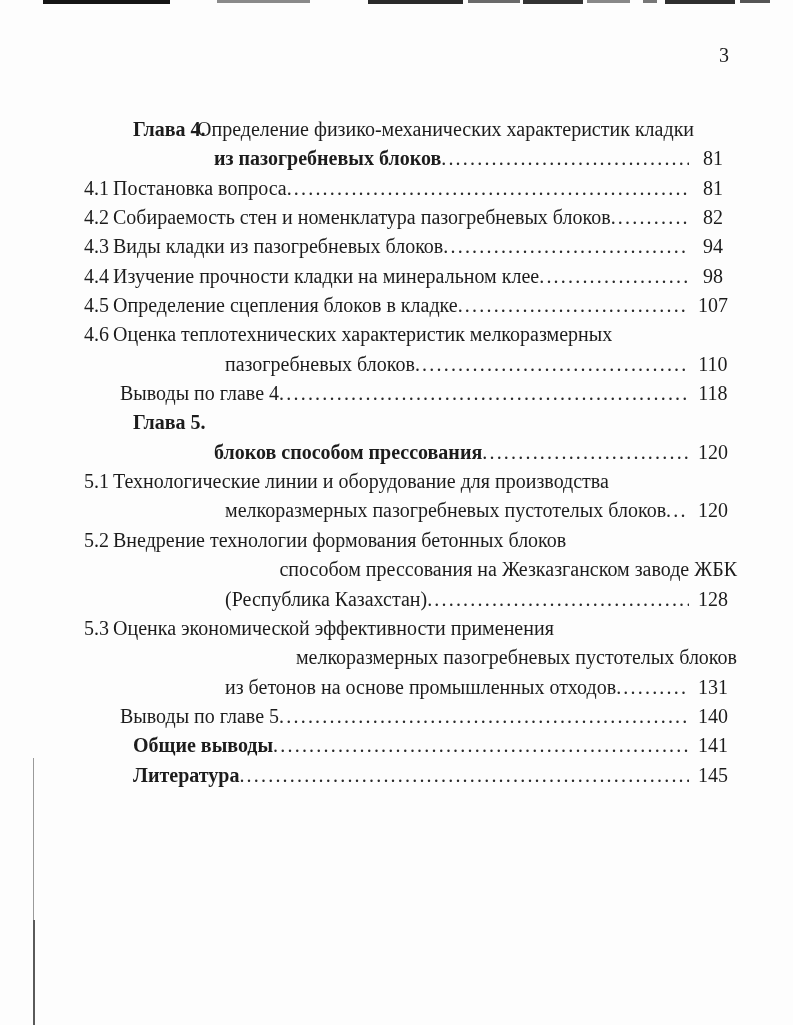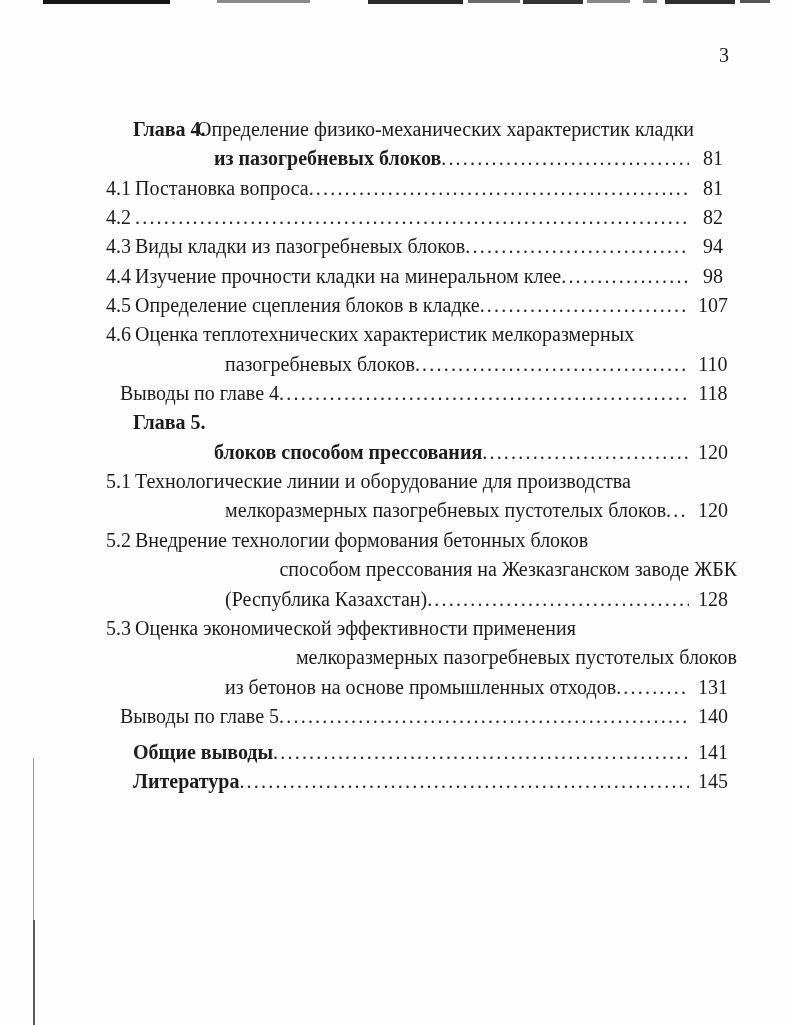--- a/index.html
+++ b/index.html
@@ -78,24 +78,24 @@
   .pg {
     flex: 0 0 48px;
     text-align: center;
     font-weight: normal;
   }
   .txt { flex: 0 0 auto; }
   .k-chapter      { padding-left: 133px; }
   .k-chapter .txt { font-weight: normal; }
   .k-chapter-cont { padding-left: 214px; }
   .k-chapter-cont .txt { font-weight: bold; }
-  .k-item         { padding-left: 106px; }
+  .k-item         { padding-left: 84px; }
   .k-item-cont    { padding-left: 225px; justify-content: flex-end; }
   .k-conclusion   { padding-left: 120px; }
-  .k-root         { padding-left: 133px; align-items: flex-end; }
+  .k-root         { padding-left: 133px; }
   .k-root .txt    { font-weight: bold; }
 </style>
 </head>
 <body>
 
 <div>
   <div class="artifact-seg" style="left:43px;width:127px;height:4px;background:#151515;"></div>
   <div class="artifact-seg" style="left:217px;width:93px;height:3px;background:#8a8a8a;"></div>
   <div class="artifact-seg" style="left:368px;width:95px;height:4px;background:#2a2a2a;"></div>
   <div class="artifact-seg" style="left:468px;width:52px;height:3px;background:#6a6a6a;"></div>
@@ -122,20 +122,21 @@
       <span class="pg">81</span>
     </div>
     <div class="row k-item">
       <span class="num">4.1</span>
       <span class="txt">Постановка вопроса</span>
       <span class="dots">............................................................................................................................................................................................................................................................................................................</span>
       <span class="pg">81</span>
     </div>
     <div class="row k-item">
       <span class="num">4.2</span>
+      <span class="txt">Собираемость стен и номенклатура пазогребневых блоков</span>
       <span class="dots">............................................................................................................................................................................................................................................................................................................</span>
       <span class="pg">82</span>
     </div>
     <div class="row k-item">
       <span class="num">4.3</span>
       <span class="txt">Виды кладки из пазогребневых блоков</span>
       <span class="dots">............................................................................................................................................................................................................................................................................................................</span>
       <span class="pg">94</span>
     </div>
     <div class="row k-item">

